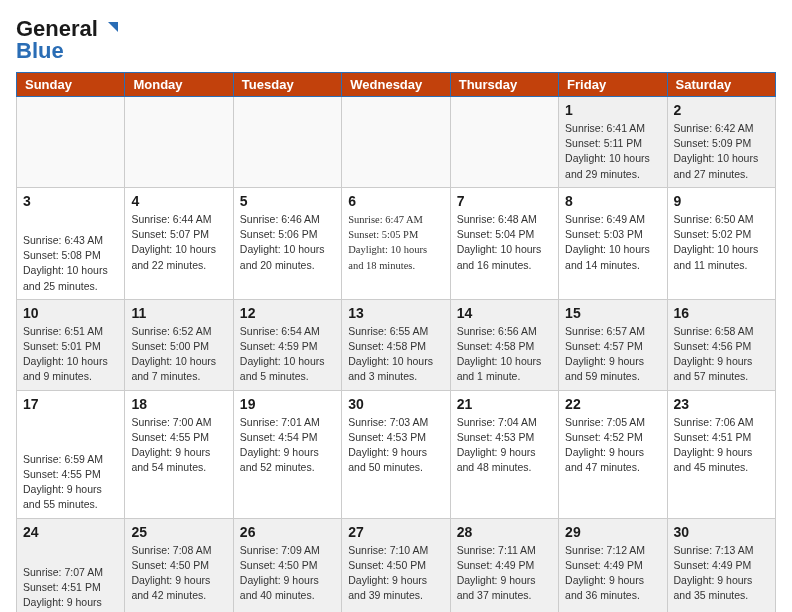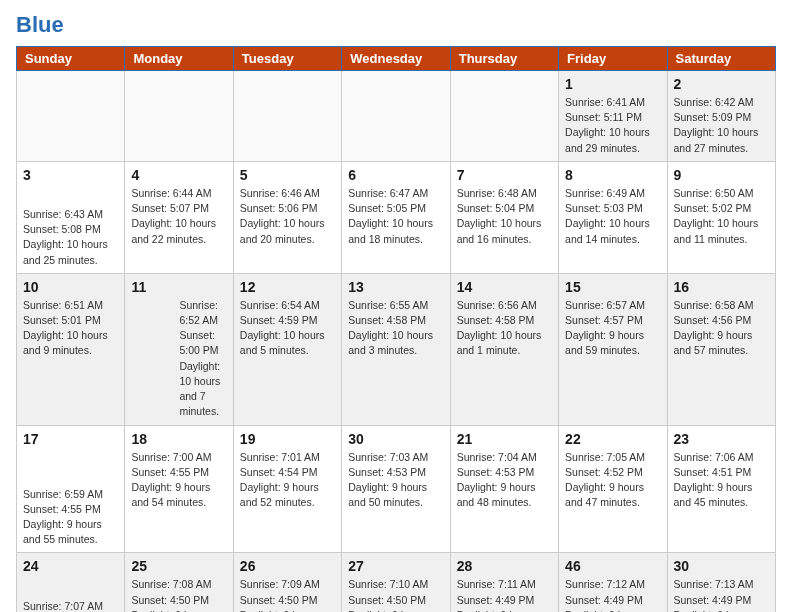--- a/index.html
+++ b/index.html
@@ -73,20 +73,26 @@
       font-size: 10.5px;
       line-height: 1.45;
       color: #333;
     }
   </style>
 </head>
 <body>
 
 <div class="header-row">
   <div class="logo">
+    <div class="logo-icon">
+      <span style="font-size:22px;font-weight:bold;color:#1a1a1a;">General</span>
+      <svg width="22" height="22" viewBox="0 0 22 22">
+        <polygon points="10,4 20,4 20,14" fill="#2a6db5"></polygon>
+      </svg>
+    </div>
     <div style="font-size:22px;font-weight:bold;color:#2a6db5;margin-top:-4px;">Blue</div>
   </div>
   <div class="title-block">
     <div class="month-title"></div>
     <div class="location"></div>
   </div>
 </div>
 
 <table>
   <thead>
@@ -139,21 +145,21 @@
         </td>
         <td>
           <span class="day-num">5</span>
           <div class="cell-text" style="white-space: pre-line;">Sunrise: 6:46 AM
 Sunset: 5:06 PM
 Daylight: 10 hours
 and 20 minutes.</div>
         </td>
         <td>
           <span class="day-num">6</span>
-          <div class="cell-text" style="white-space: pre-line;">Sunrise: 6:47 AM
+          <div class="cell-text" style="white-space: pre-line; font-family: Liberation Serif, serif;">Sunrise: 6:47 AM
 Sunset: 5:05 PM
 Daylight: 10 hours
 and 18 minutes.</div>
         </td>
         <td>
           <span class="day-num">7</span>
           <div class="cell-text" style="white-space: pre-line;">Sunrise: 6:48 AM
 Sunset: 5:04 PM
 Daylight: 10 hours
 and 16 minutes.</div>
@@ -176,21 +182,21 @@
       <tr>
         <td class="shaded">
           <span class="day-num">10</span>
           <div class="cell-text" style="white-space: pre-line;">Sunrise: 6:51 AM
 Sunset: 5:01 PM
 Daylight: 10 hours
 and 9 minutes.</div>
         </td>
         <td class="shaded">
           <span class="day-num">11</span>
-          <div class="cell-text" style="white-space: pre-line; margin-left: 48px;">Sunrise: 6:52 AM
+          <div class="cell-text" style="white-space: pre-line;">Sunrise: 6:52 AM
 Sunset: 5:00 PM
 Daylight: 10 hours
 and 7 minutes.</div>
         </td>
         <td class="shaded">
           <span class="day-num">12</span>
           <div class="cell-text" style="white-space: pre-line;">Sunrise: 6:54 AM
 Sunset: 4:59 PM
 Daylight: 10 hours
 and 5 minutes.</div>
@@ -305,21 +311,21 @@
 and 39 minutes.</div>
         </td>
         <td class="shaded">
           <span class="day-num">28</span>
           <div class="cell-text" style="white-space: pre-line;">Sunrise: 7:11 AM
 Sunset: 4:49 PM
 Daylight: 9 hours
 and 37 minutes.</div>
         </td>
         <td class="shaded">
-          <span class="day-num">46</span>
+          <span class="day-num">29</span>
           <div class="cell-text" style="white-space: pre-line;">Sunrise: 7:12 AM
 Sunset: 4:49 PM
 Daylight: 9 hours
 and 36 minutes.</div>
         </td>
         <td class="shaded">
           <span class="day-num">30</span>
           <div class="cell-text" style="white-space: pre-line;">Sunrise: 7:13 AM
 Sunset: 4:49 PM
 Daylight: 9 hours

